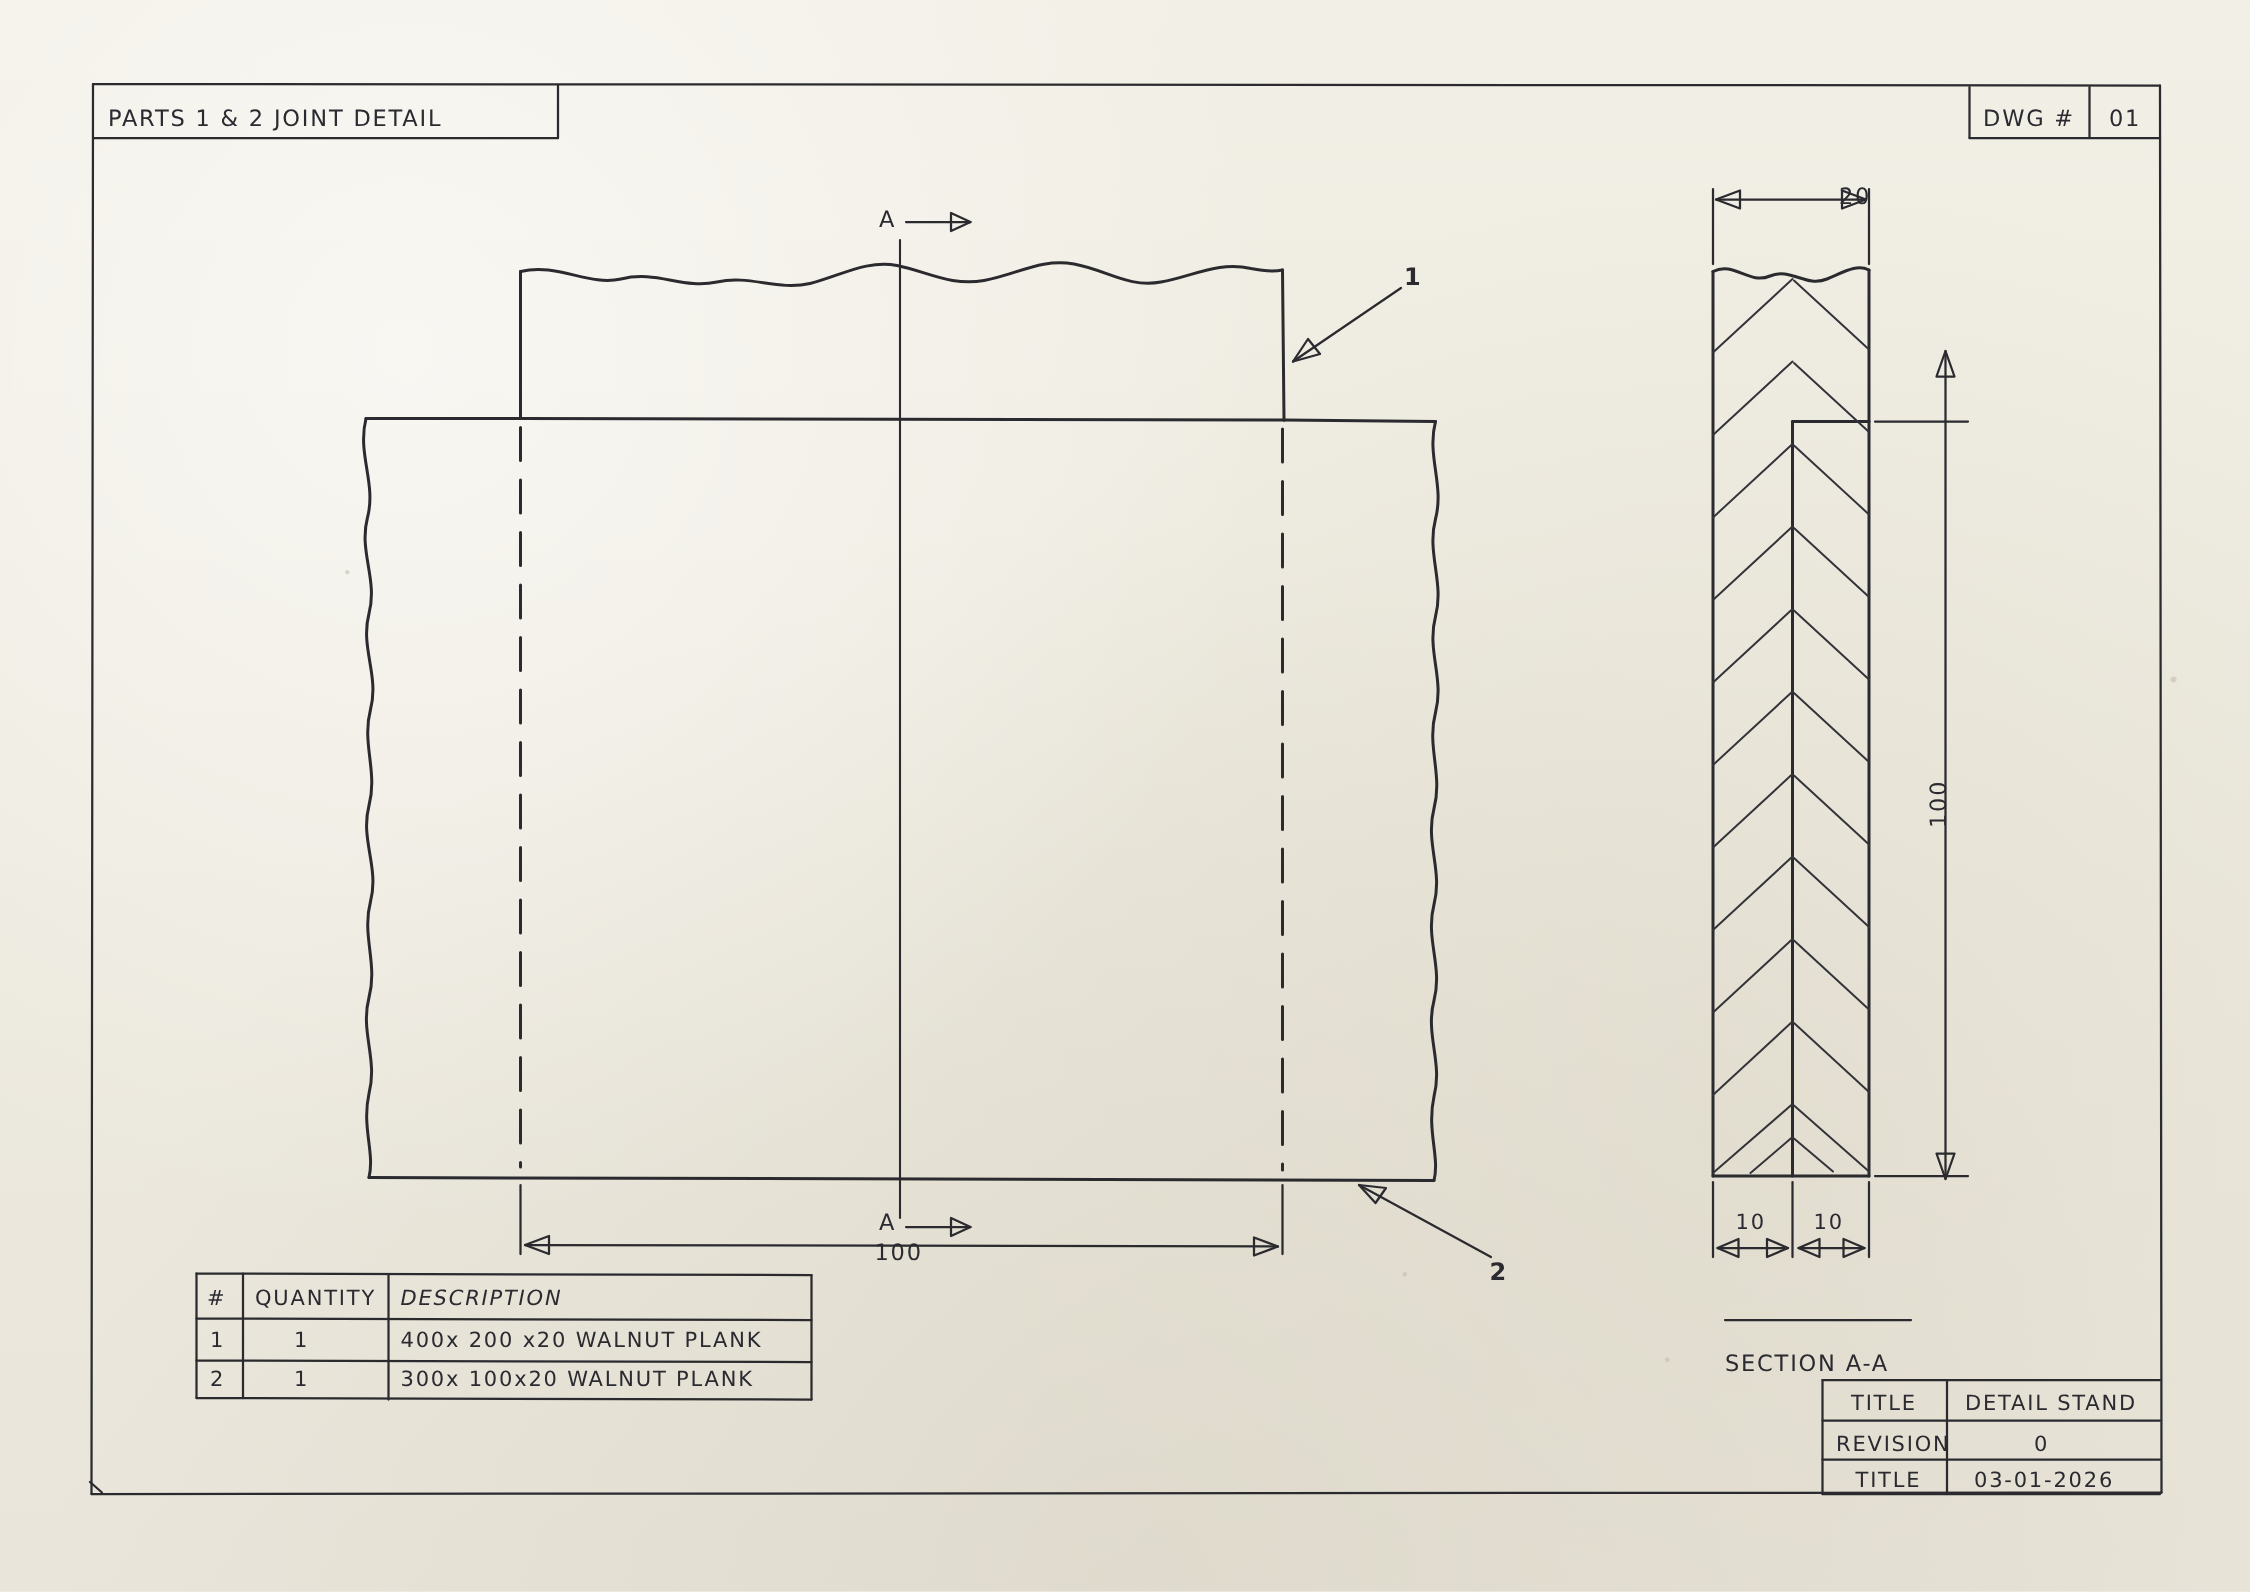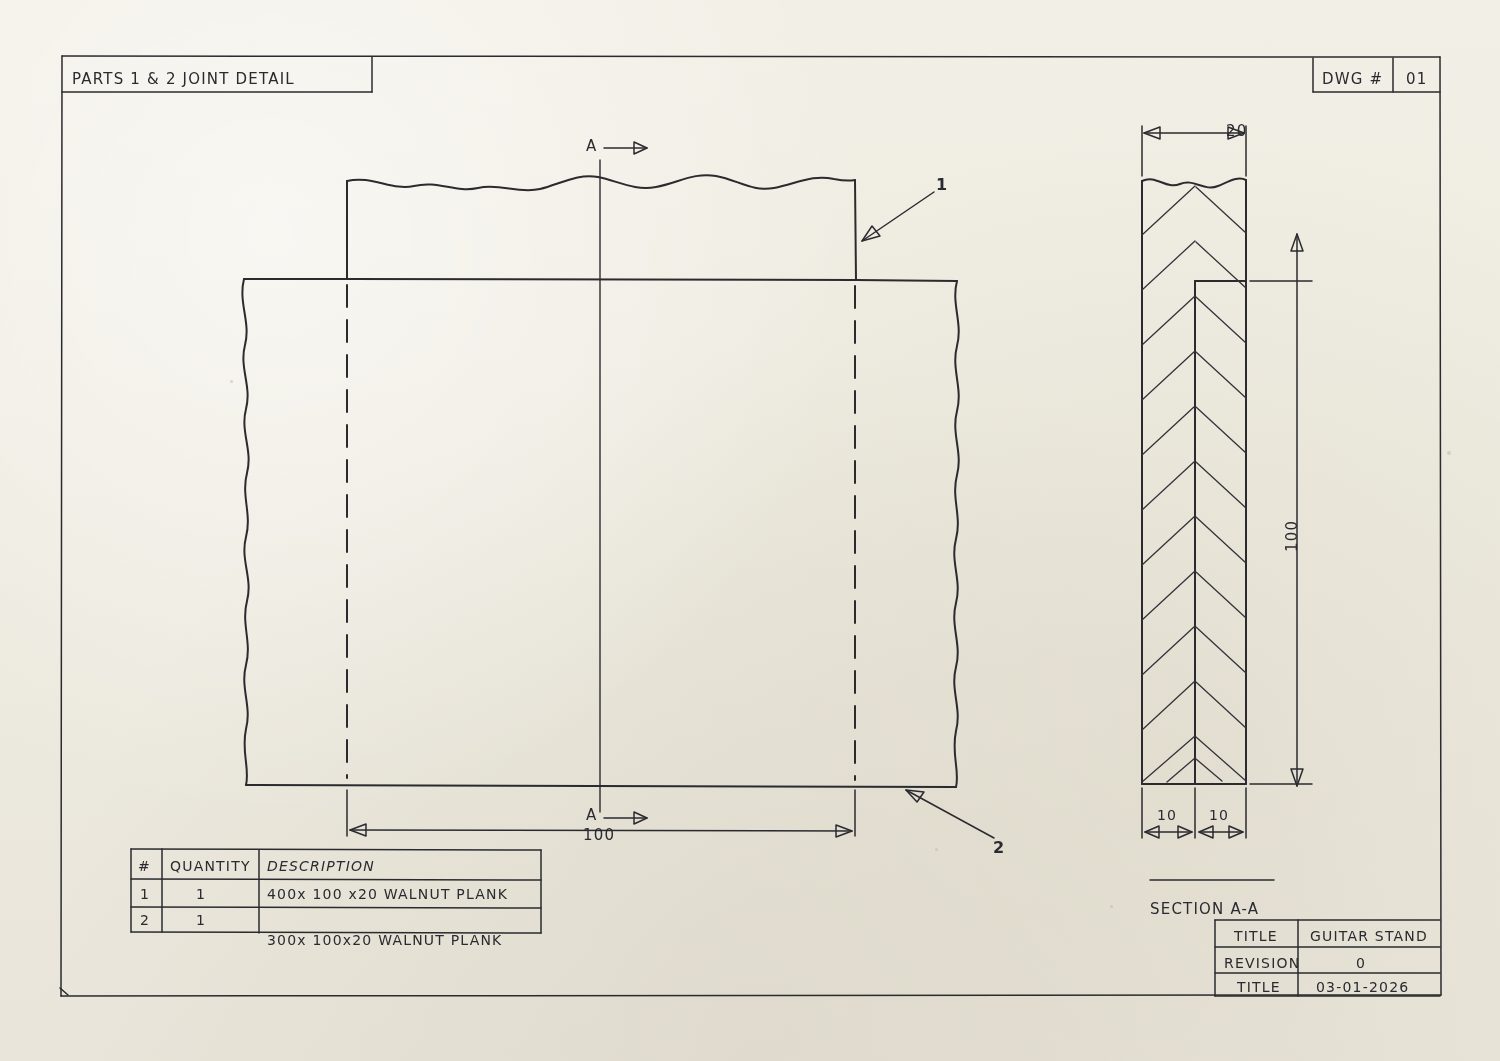--- a/index.html
+++ b/index.html
@@ -281,28 +281,28 @@
 <div class="hw small" style="left:1209px;top:807px;">10</div>
 
 <div class="hw mid" style="left:1150px;top:860px;margin-top:40px;">SECTION A-A</div>
 
 <div class="hw small" style="left:138px;top:858px;">#</div>
 <div class="hw small" style="left:170px;top:858px;text-align:center;">QUANTITY</div>
 <div class="hw small" style="left:267px;top:858px;font-style:italic;">DESCRIPTION</div>
 
 <div class="hw small" style="left:140px;top:886px;">1</div>
 <div class="hw small" style="left:196px;top:886px;">1</div>
-<div class="hw small" style="left:267px;top:886px;">400x 100 x20  WALNUT  PLANK</div>
+<div class="hw small" style="left:267px;top:886px;">400x 200 x20  WALNUT  PLANK</div>
 
 <div class="hw small" style="left:140px;top:912px;">2</div>
 <div class="hw small" style="left:196px;top:912px;">1</div>
-<div class="hw small" style="left:267px;top:912px;margin-top:20px;">300x 100x20   WALNUT  PLANK</div>
+<div class="hw small" style="left:267px;top:912px;">300x 100x20   WALNUT  PLANK</div>
 
 <div class="hw small" style="left:1234px;top:928px;">TITLE</div>
-<div class="hw small" style="left:1310px;top:928px;">GUITAR STAND</div>
+<div class="hw small" style="left:1310px;top:928px;">DETAIL STAND</div>
 
 <div class="hw small" style="left:1224px;top:955px;">REVISION</div>
 <div class="hw small" style="left:1356px;top:955px;">0</div>
 
 <div class="hw small" style="left:1237px;top:979px;">TITLE</div>
 <div class="hw small" style="left:1316px;top:979px;">03-01-2026</div>
 
 </div>
 
 </body></html>

